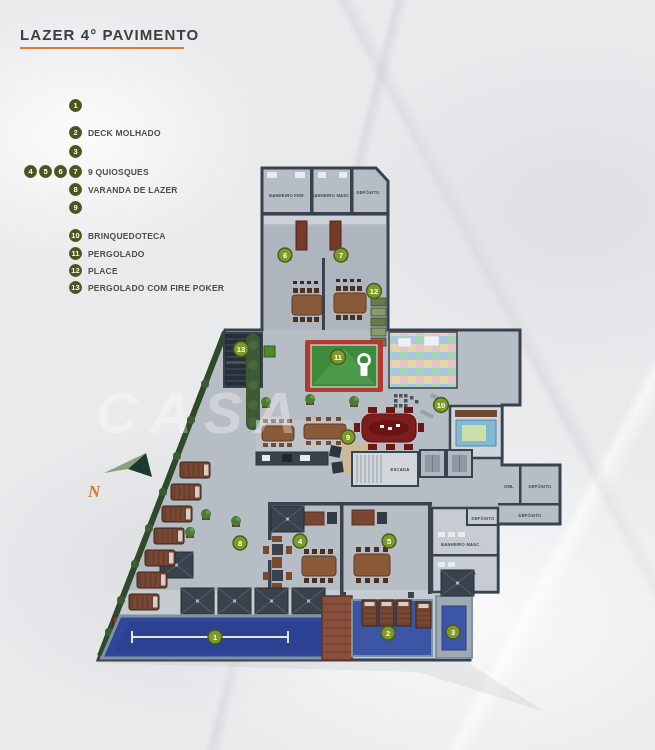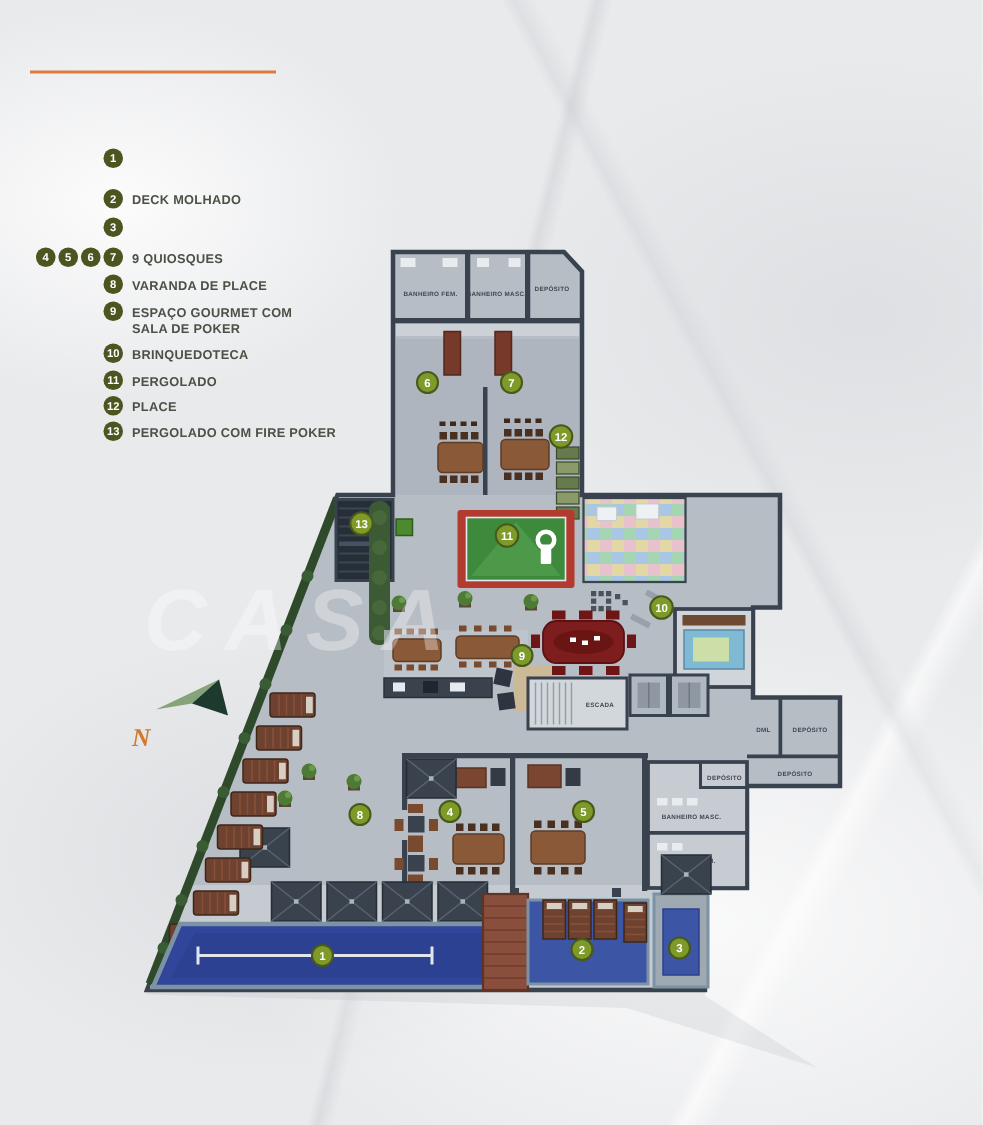--- a/index.html
+++ b/index.html
@@ -36,20 +36,21 @@
     font-family:"Liberation Sans",sans-serif}
   .wm{font-family:"Liberation Sans",sans-serif;font-size:58px;font-weight:800;font-style:italic;
     fill:#ffffff;opacity:.34;letter-spacing:12px}
   .ncomp{font-family:"Liberation Serif",serif;font-style:italic;font-weight:700;font-size:17px;fill:#d2782f}
 </style>
 </head>
 <body>
 
 <div class="stage">
 
+  <div class="title">LAZER 4° PAVIMENTO</div>
   <div class="title-underline"></div>
 
   <div class="legend-row" style="left:30px;top:101px">
     <div class="dots">
         <span class="dot">1</span>
       </div>
   </div>
   <div class="legend-row" style="left:30px;top:128px">
     <div class="dots">
         <span class="dot">2</span>
@@ -67,27 +68,26 @@
       <span class="dot">5</span>
       <span class="dot">6</span>
       <span class="dot">7</span>
     </div>
     <div class="lbl">9 QUIOSQUES</div>
   </div>
   <div class="legend-row" style="left:30px;top:185px">
     <div class="dots">
         <span class="dot">8</span>
       </div>
-    <div class="lbl">VARANDA DE PLACE</div>
+    <div class="lbl">VARANDA DE LAZER</div>
   </div>
   <div class="legend-row" style="left:30px;top:203px">
     <div class="dots">
         <span class="dot">9</span>
       </div>
-    <div class="lbl w114">ESPAÇO GOURMET COM SALA DE POKER</div>
   </div>
   <div class="legend-row" style="left:30px;top:231px">
     <div class="dots">
         <span class="dot">10</span>
       </div>
     <div class="lbl">BRINQUEDOTECA</div>
   </div>
   <div class="legend-row" style="left:30px;top:249px">
     <div class="dots">
         <span class="dot">11</span>

